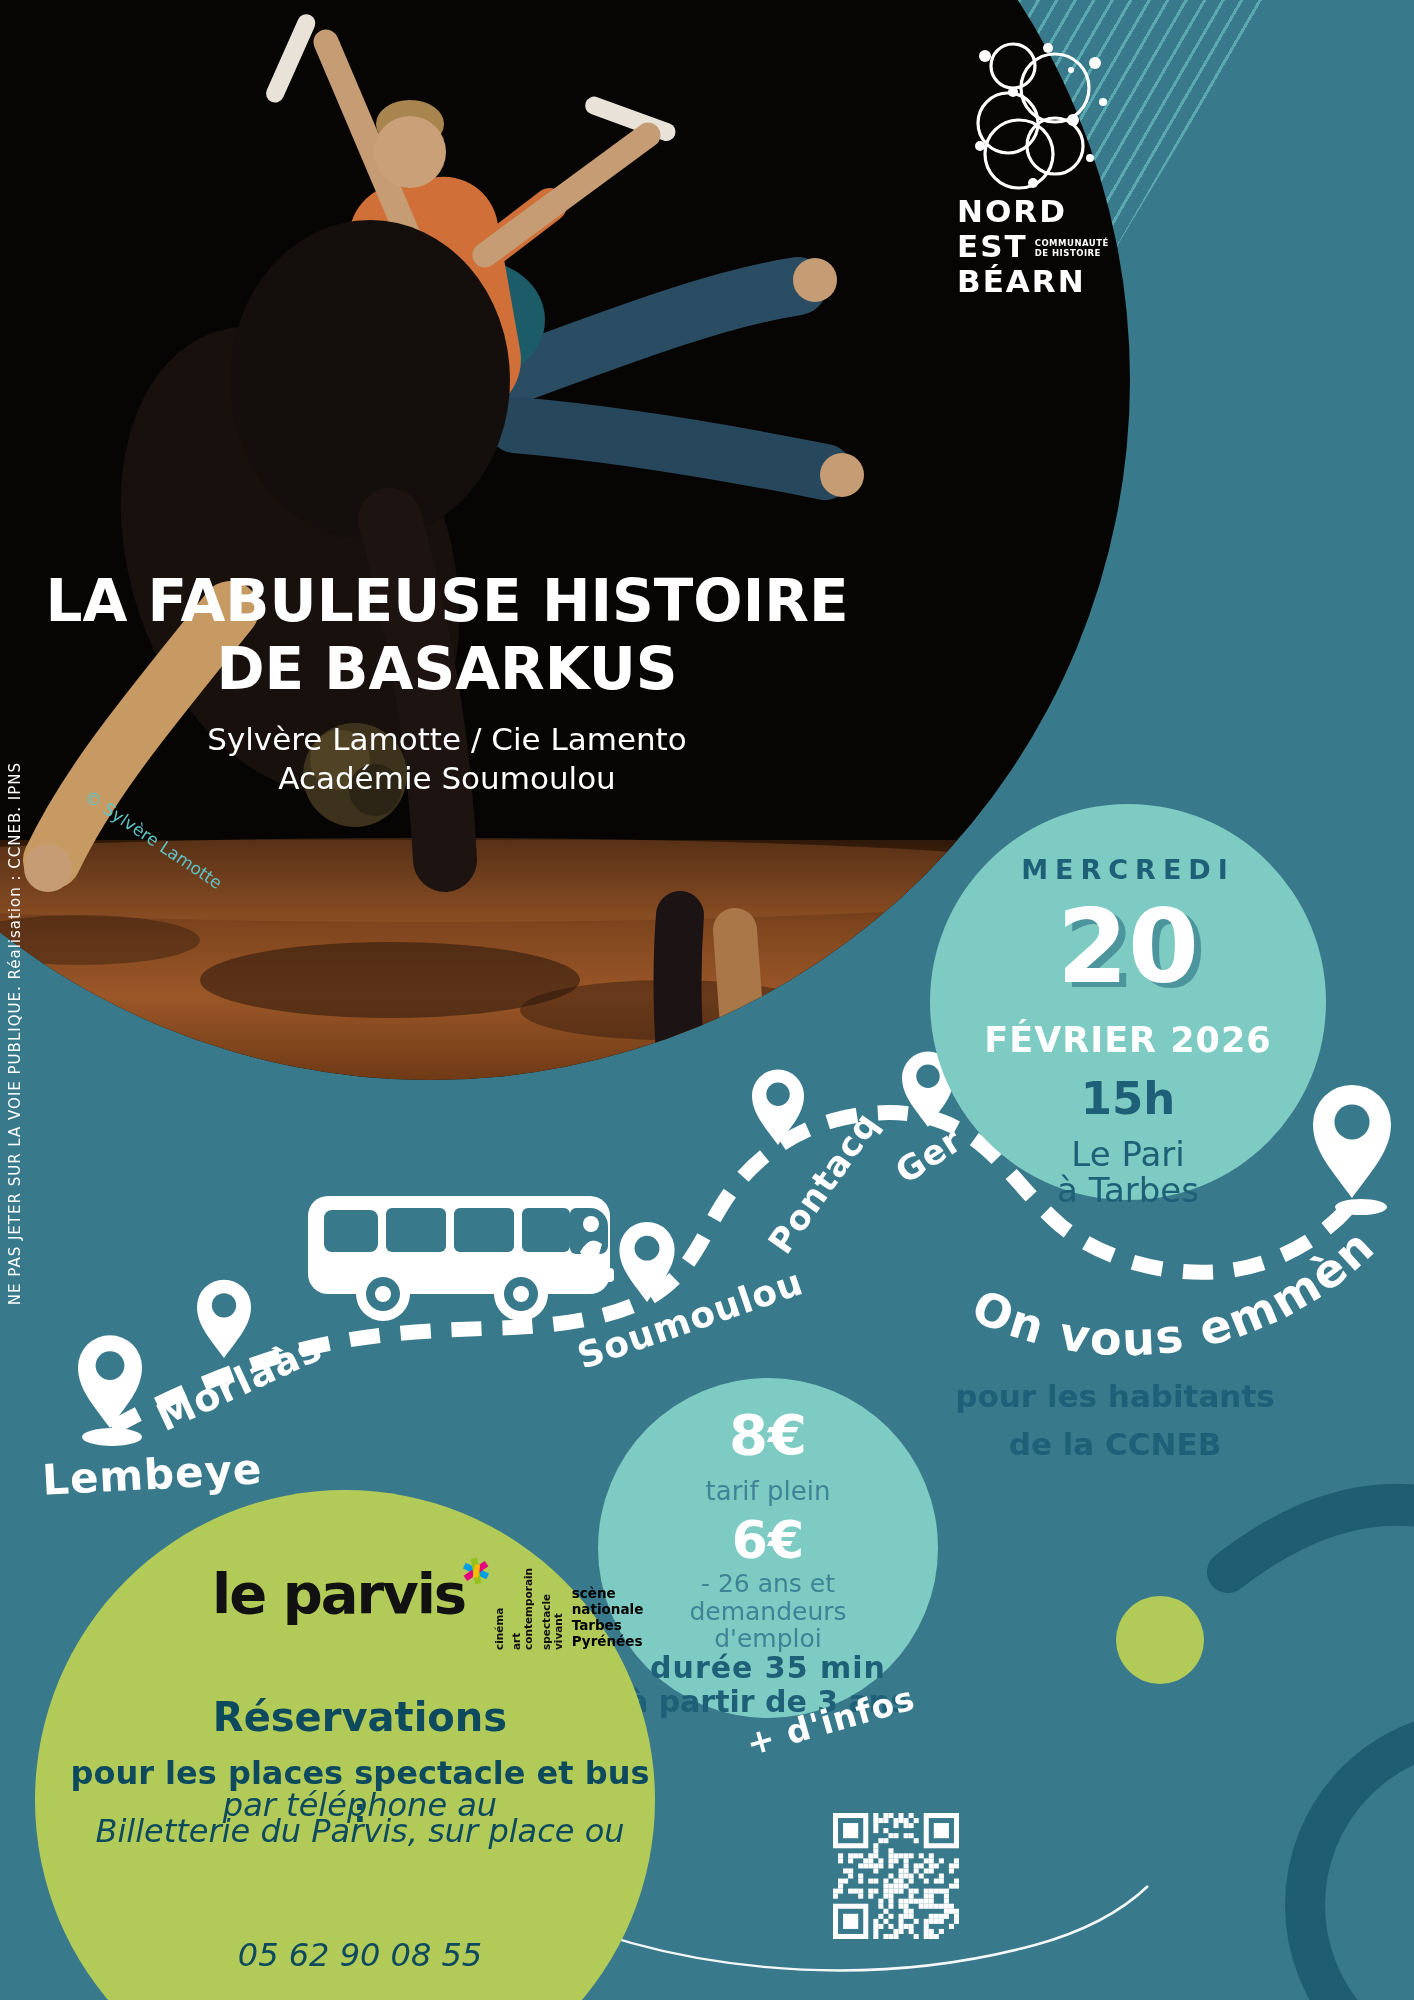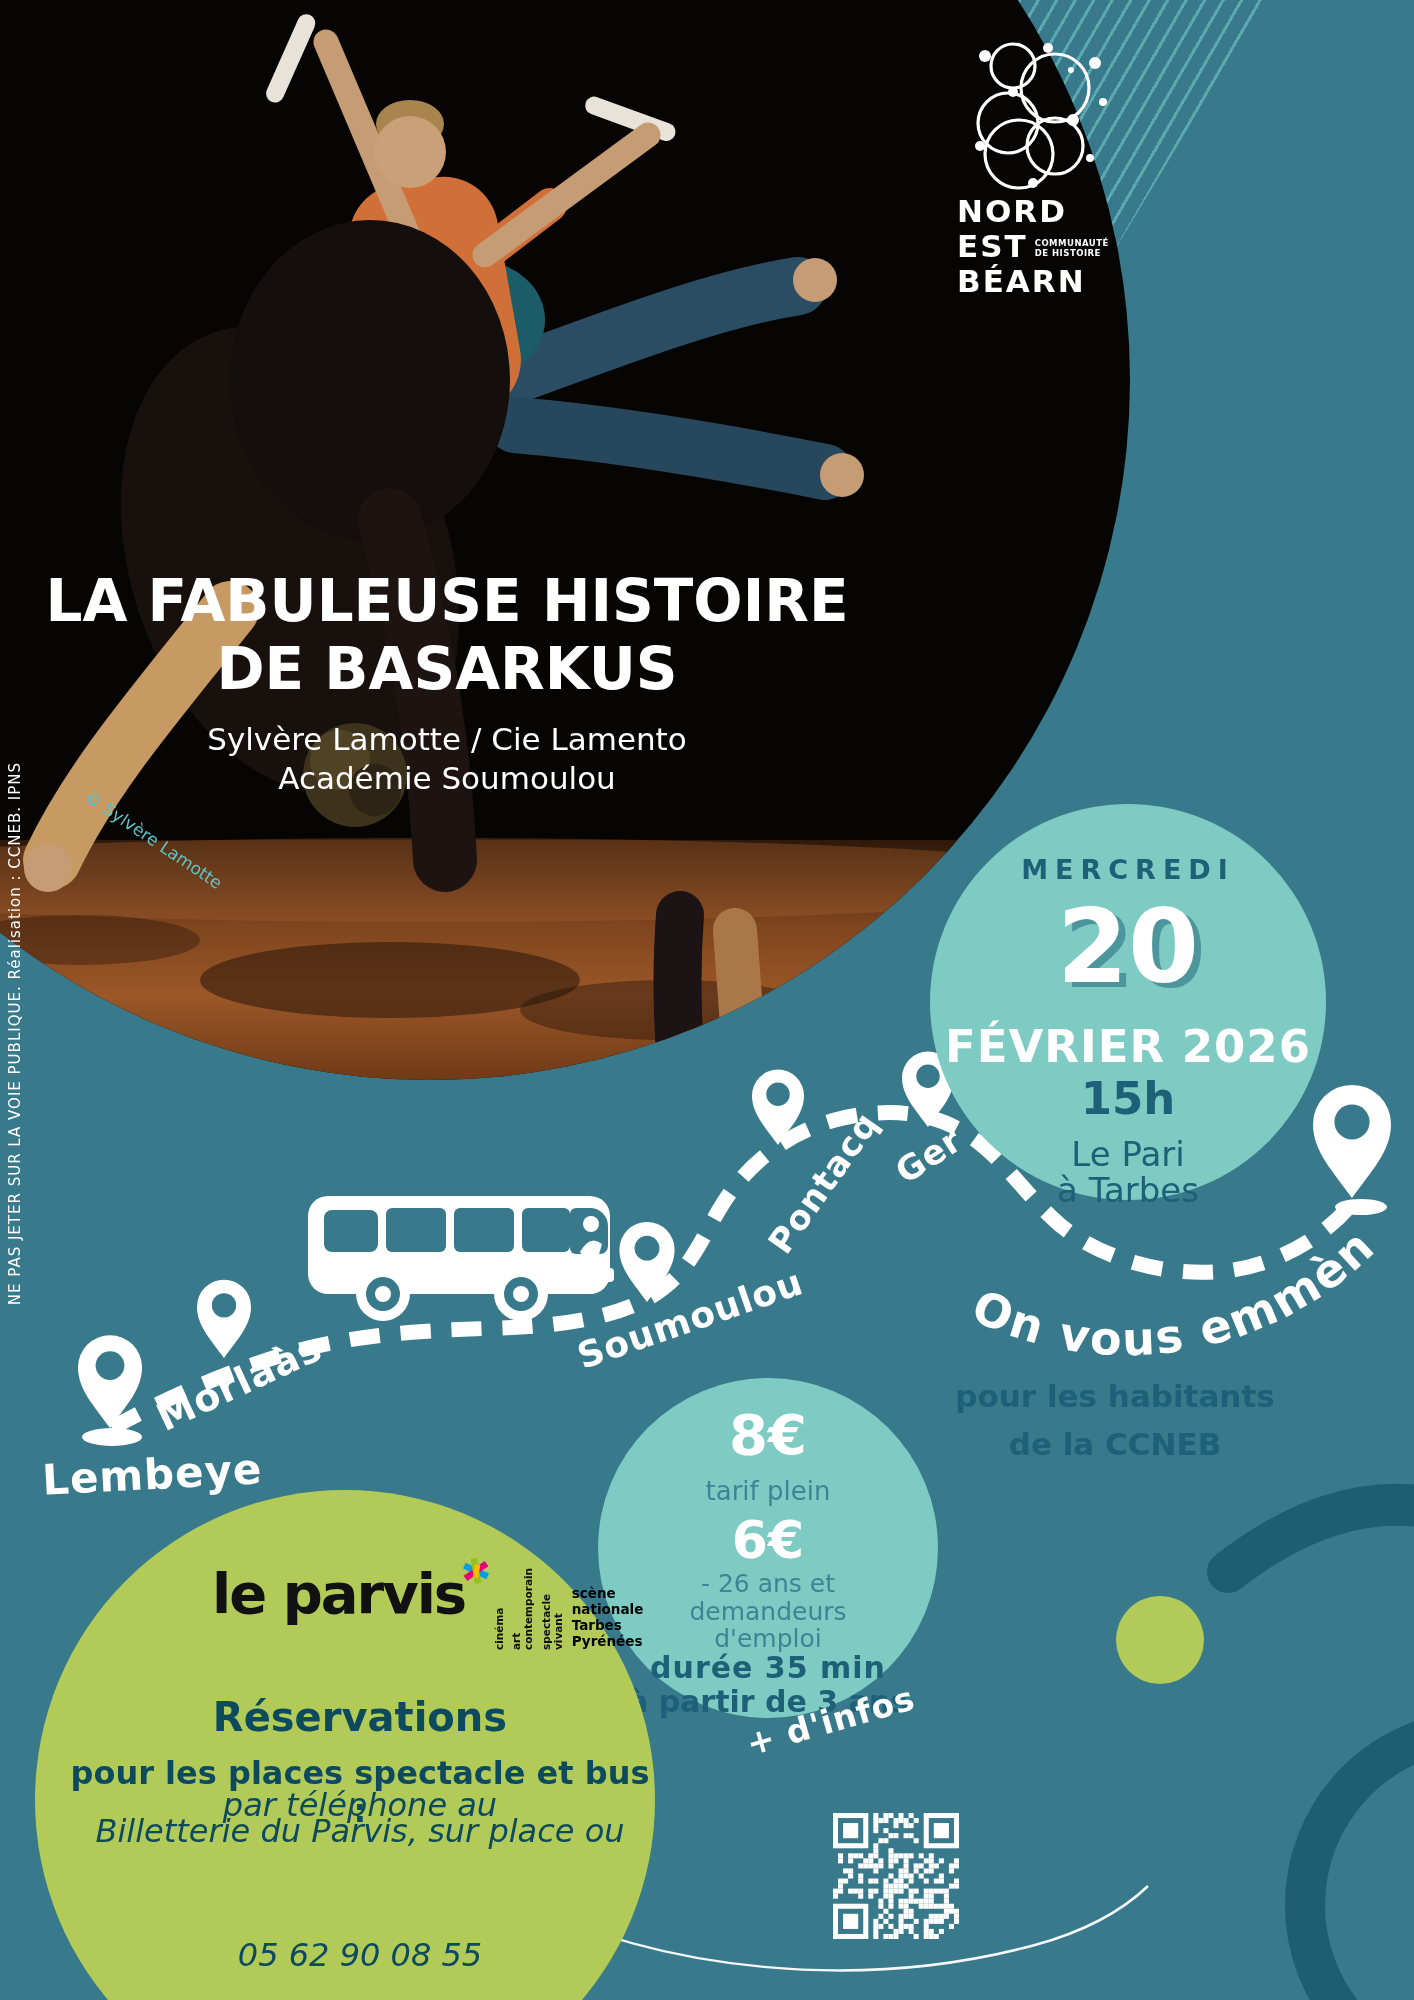--- a/index.html
+++ b/index.html
@@ -197,21 +197,21 @@
 
   <div class="abs marker" style="left:42px;top:1450px;font-size:42px;transform:rotate(-3deg);">Lembeye</div>
   <div class="abs marker" style="left:150px;top:1400px;font-size:38px;transform:rotate(-25deg);transform-origin:left top;">Morlaàs</div>
   <div class="abs marker" style="left:572px;top:1338px;font-size:36px;transform:rotate(-19deg);transform-origin:left top;">Soumoulou</div>
   <div class="abs marker" style="left:760px;top:1238px;font-size:34px;transform:rotate(-55deg);transform-origin:left top;">Pontacq</div>
   <div class="abs marker" style="left:888px;top:1158px;font-size:34px;transform:rotate(-33deg);transform-origin:left top;">Ger</div>
 
   <div class="abs teal-circle" style="left:930px;top:804px;width:396px;height:396px;">
     <div class="cline dteal bold" style="top:50px;font-size:27px;letter-spacing:7px;">MERCREDI</div>
     <div class="cline day-big" style="top:92px;">20</div>
-    <div class="cline white bold" style="top:216px;font-size:45px;letter-spacing:1px;">FÉVRIER 2026</div>
+    <div class="cline white bold" style="top:216px;font-size:35px;letter-spacing:1px;">FÉVRIER 2026</div>
     <div class="cline dteal bold" style="top:268px;font-size:45px;">15h</div>
     <div class="cline dteal" style="top:330px;font-size:34px;">Le Pari</div>
     <div class="cline dteal" style="top:366px;font-size:34px;">à Tarbes</div>
   </div>
 
   <div class="abs teal-circle" style="left:598px;top:1378px;width:340px;height:340px;">
     <div class="cline white bold" style="top:24px;font-size:56px;">8€</div>
     <div class="cline mteal" style="top:98px;font-size:26px;">tarif plein</div>
     <div class="cline white bold" style="top:132px;font-size:52px;">6€</div>
     <div class="cline mteal" style="top:192px;font-size:25px;line-height:1.1;">

